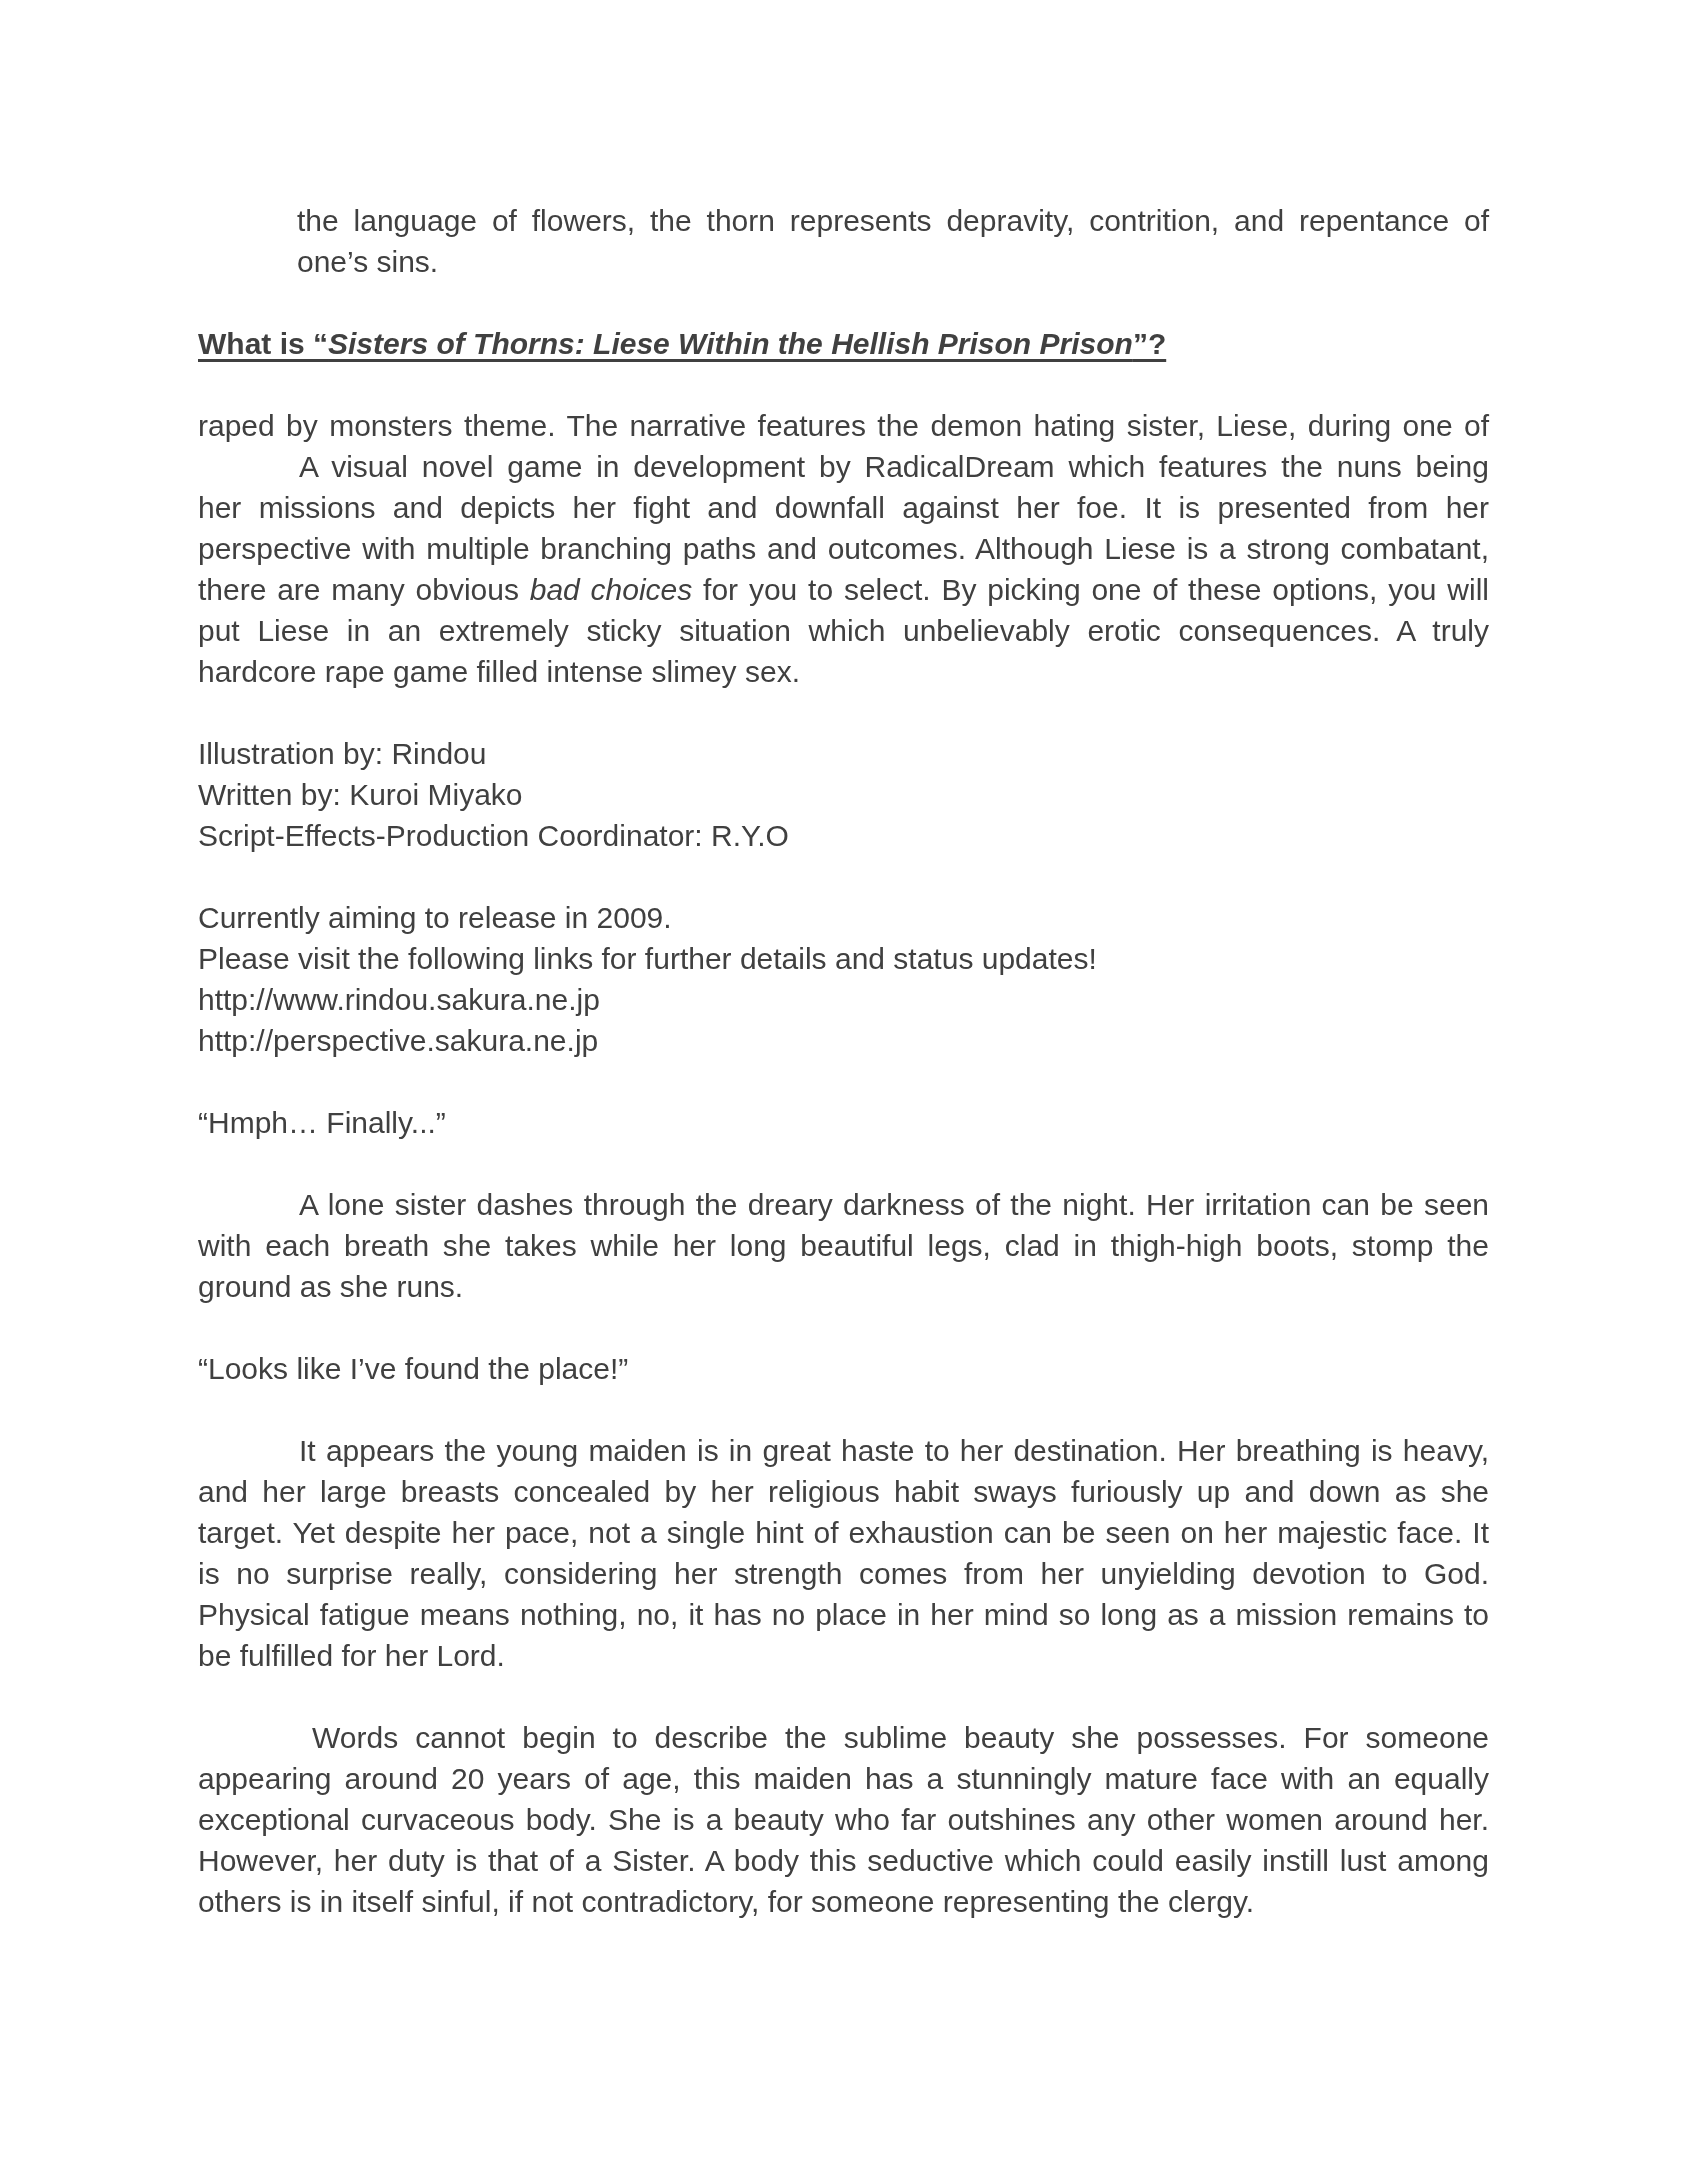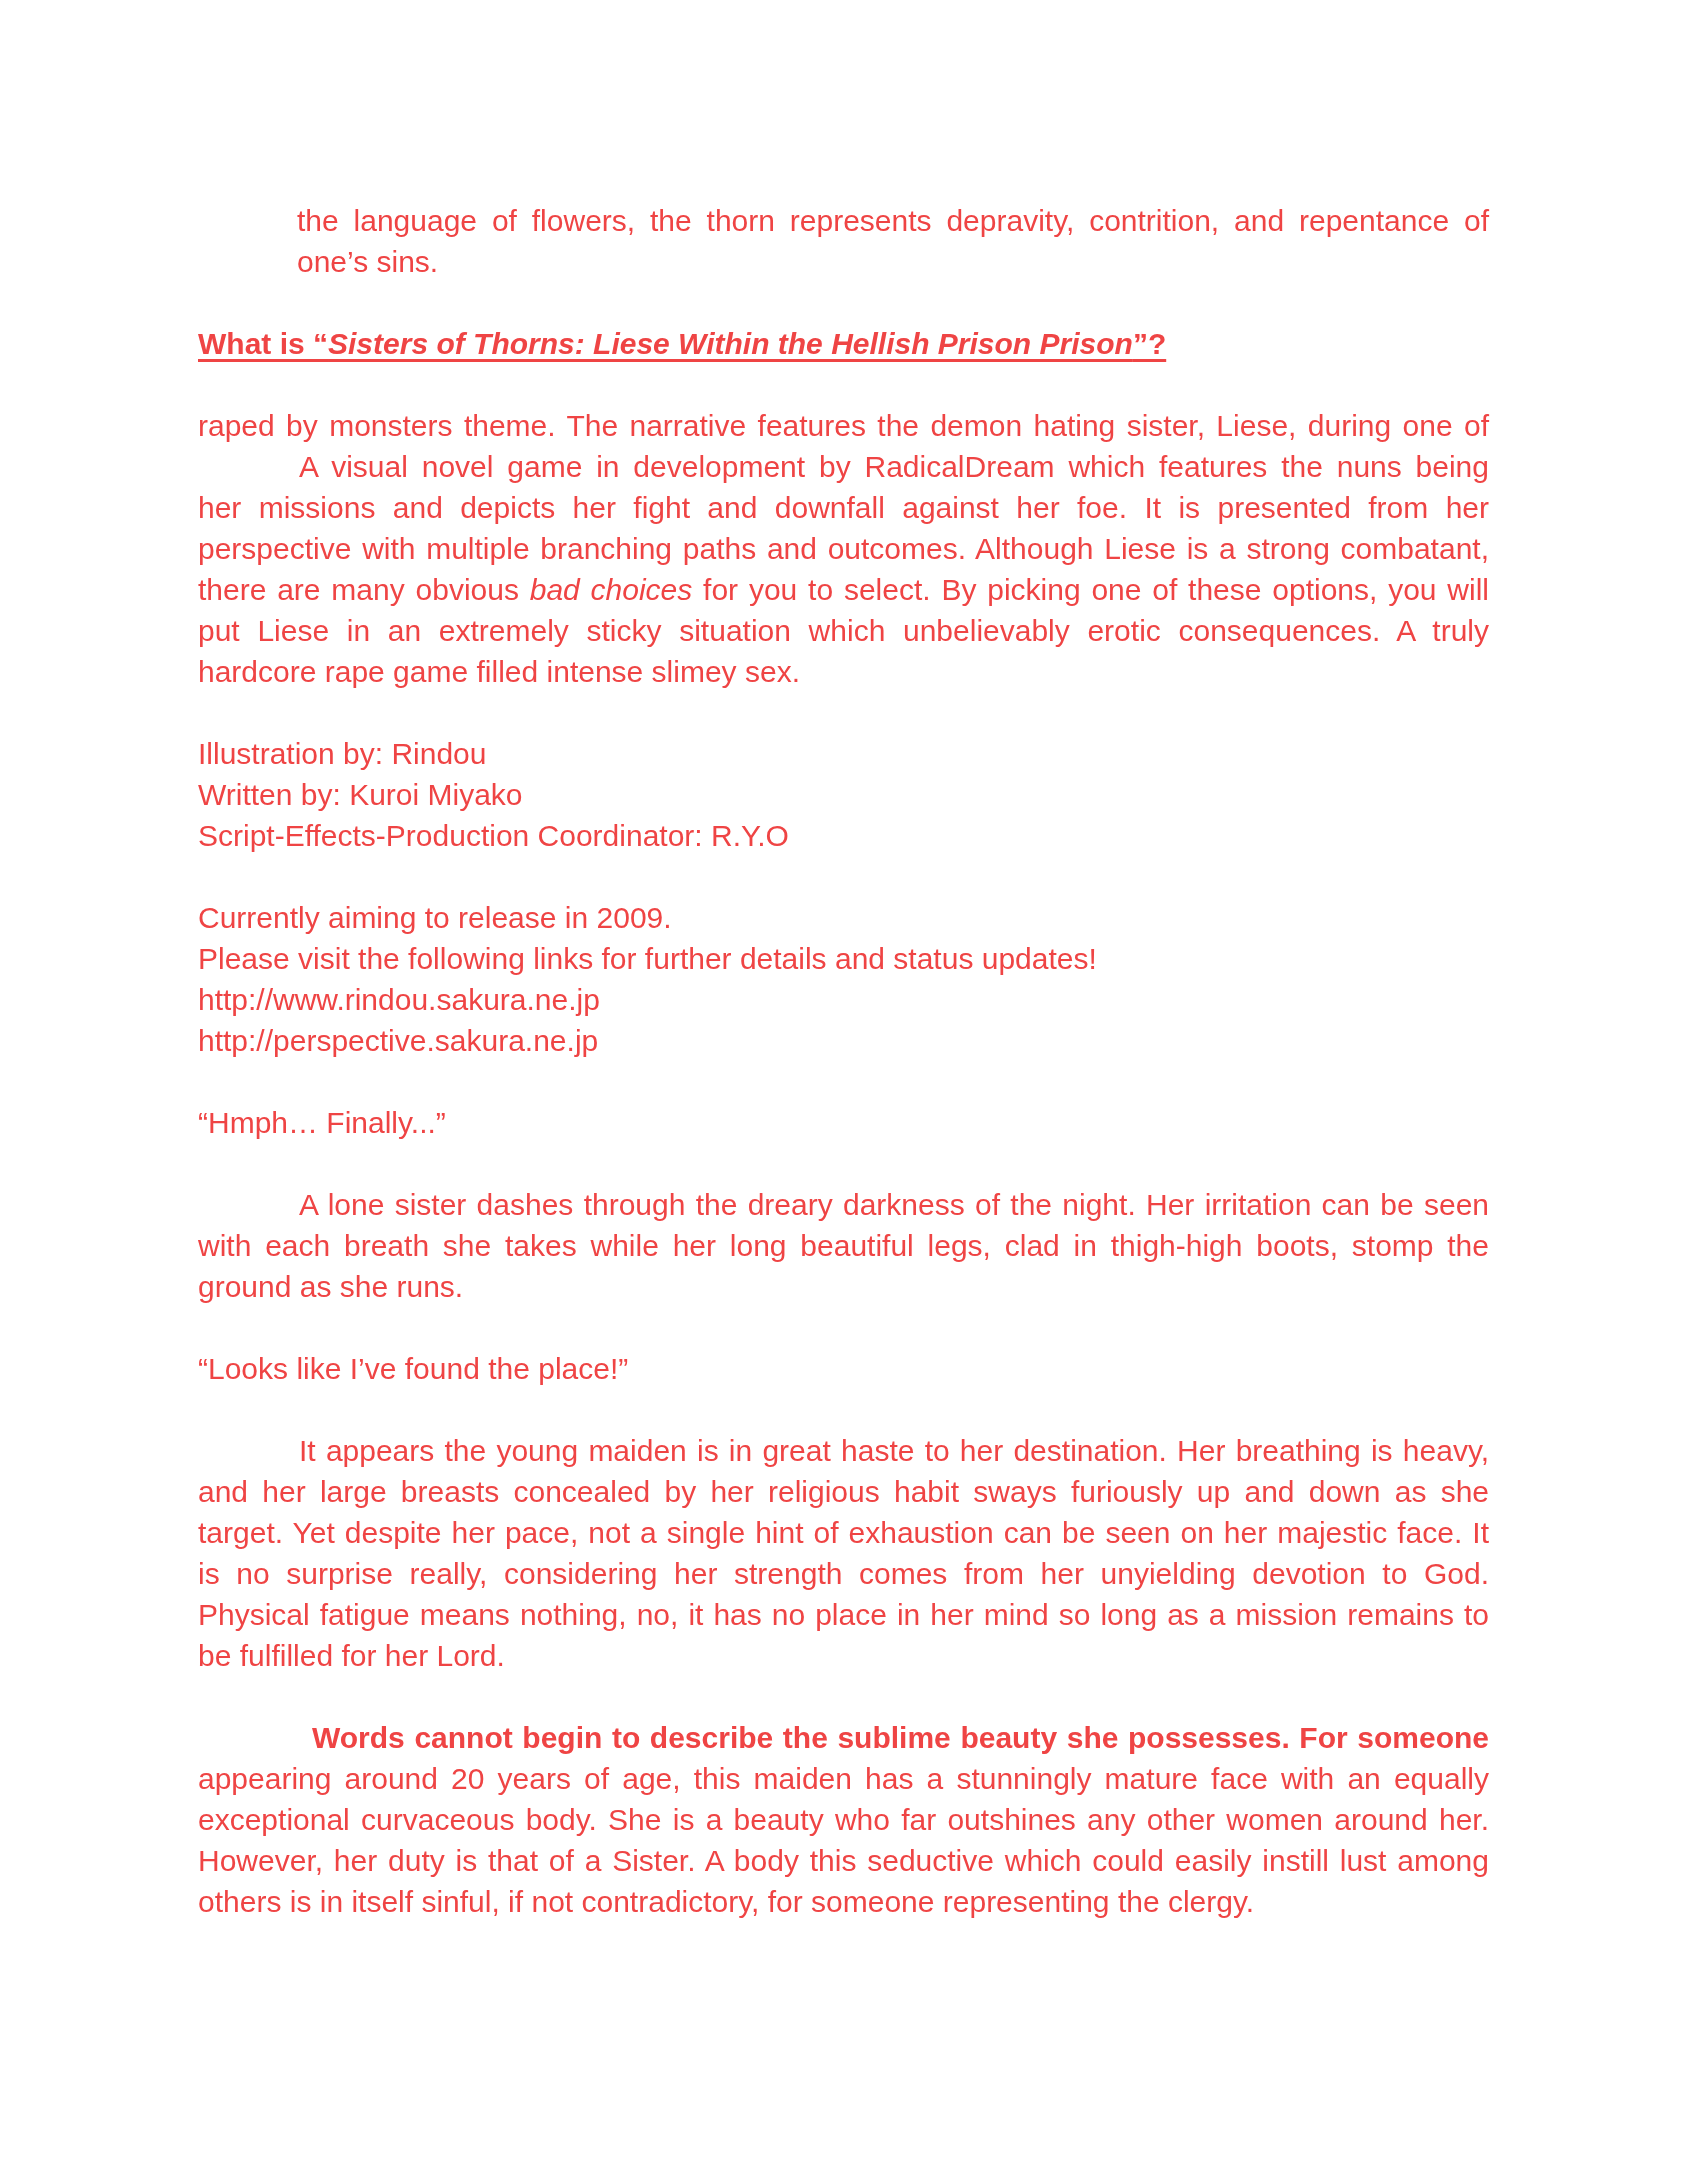--- a/index.html
+++ b/index.html
@@ -6,21 +6,21 @@
     margin: 0;
     padding: 0;
     background: #e8e8e8;
   }
   .page {
     position: relative;
     width: 1687px;
     height: 2183px;
     margin: 0 auto;
     background: #ffffff;
-    color: #ef4444;
+    color: #404040;
     font-family: "Liberation Sans", sans-serif;
     font-size: 30px;
     line-height: 41px;
     box-sizing: border-box;
     padding: 200px 198px 0 198px;
     overflow: hidden;
   }
   .block { margin-top: 41px; }
   .block:first-child { margin-top: 0; }
 
@@ -31,21 +31,21 @@
     text-align: justify;
     text-align-last: justify;
     text-justify: inter-word;
   }
 
   
   .fragment { margin-left: 99px; }
 
   
   .indent1 { text-indent: 101px; }
-  .indent2 { text-indent: 114px; font-weight: bold; }
+  .indent2 { text-indent: 114px; }
 
   .heading-line {
     font-weight: bold;
     text-decoration: underline;
     text-decoration-thickness: 2.6px;
     text-underline-offset: 4.6px;
   }
   .it { font-style: italic; }
 </style>
 </head>

